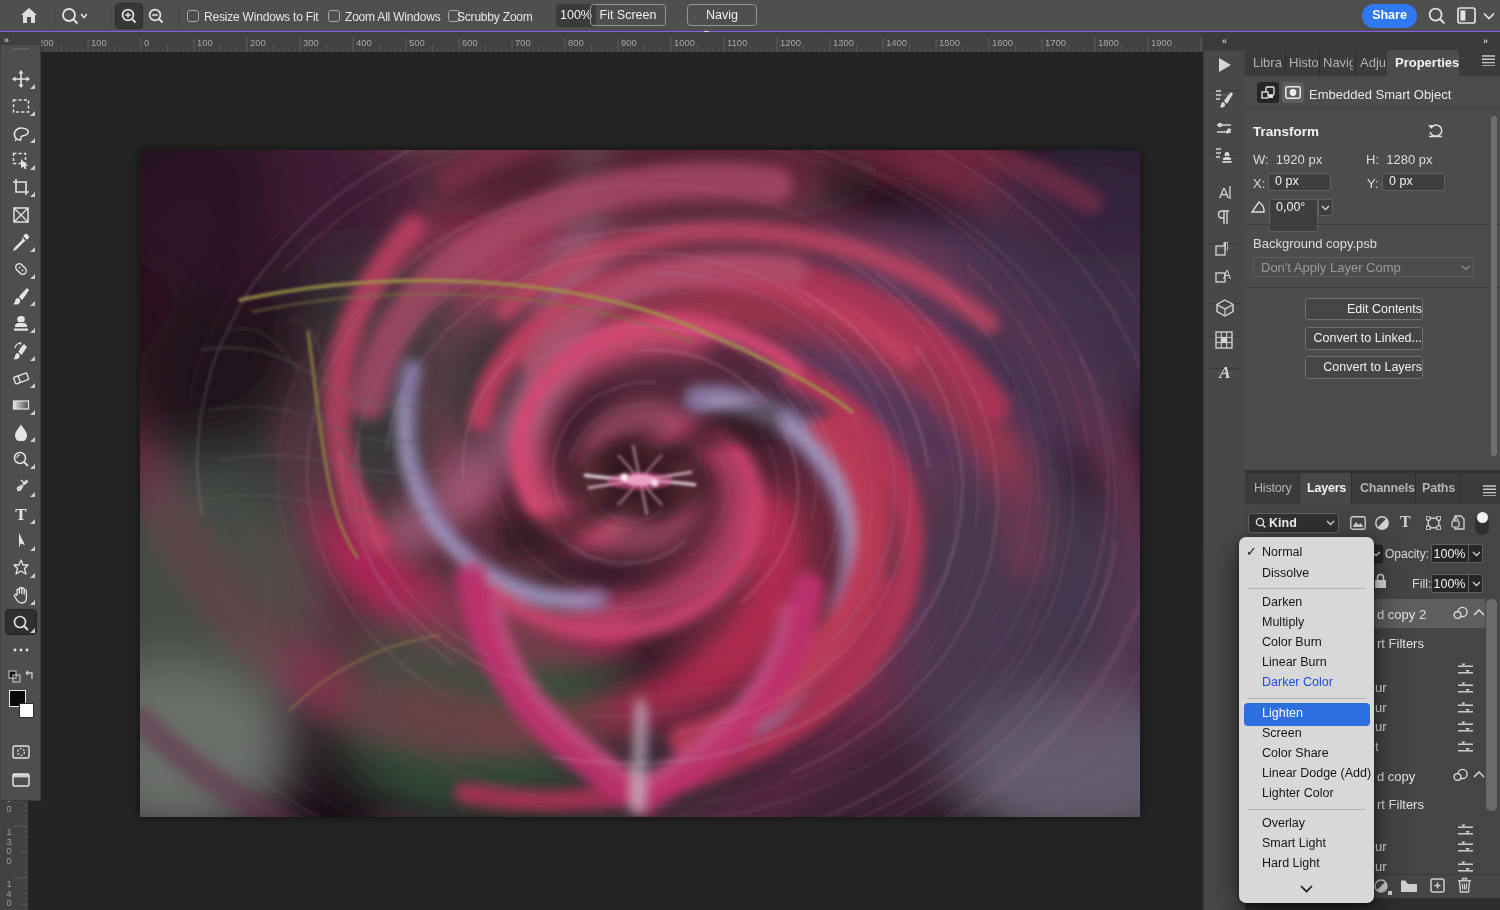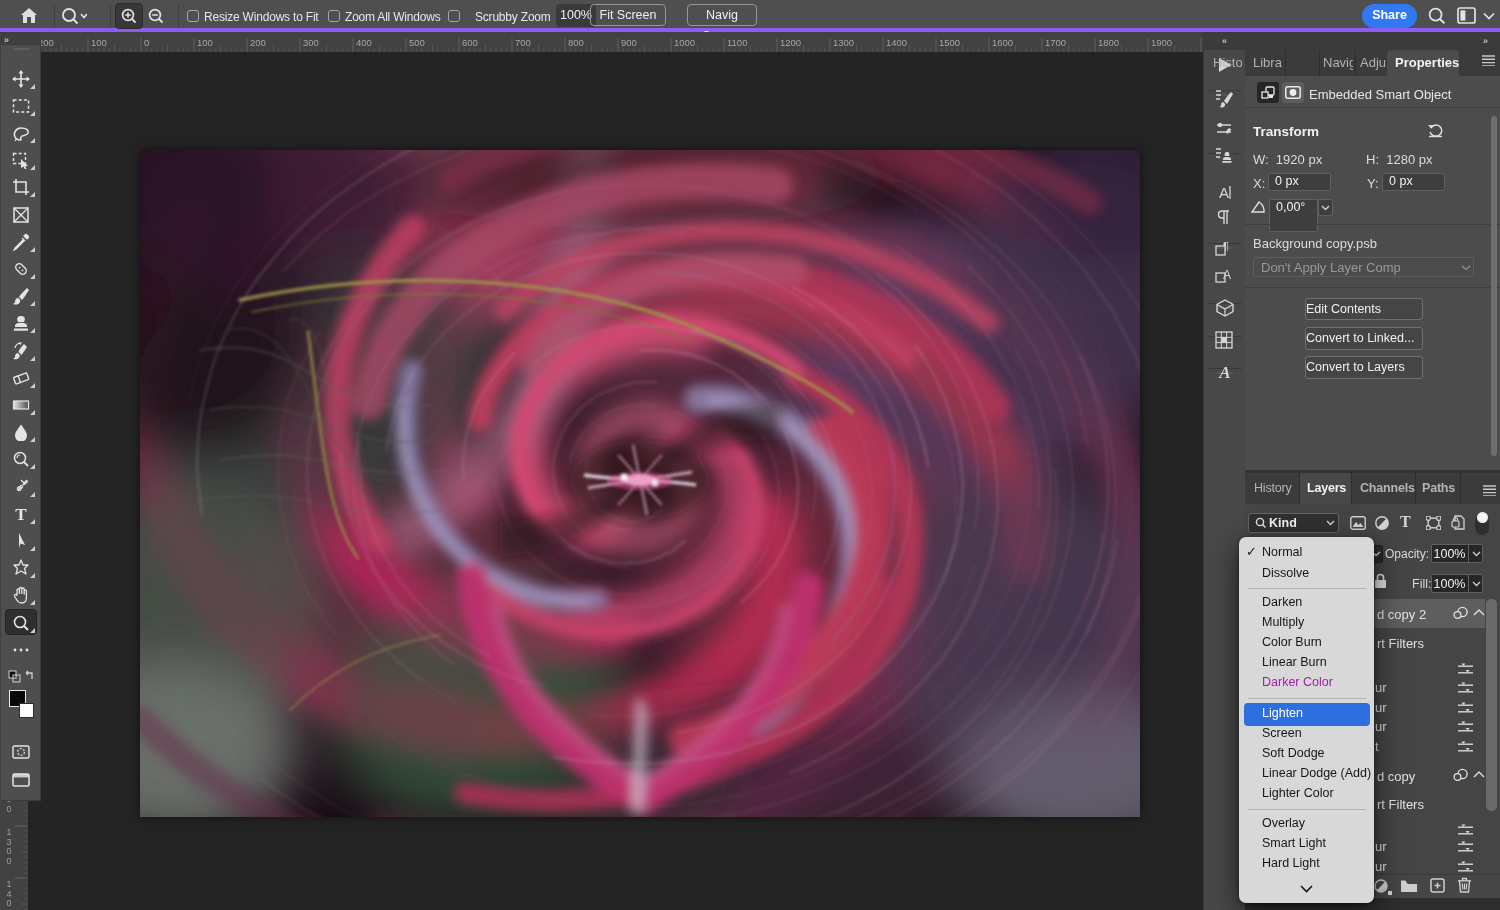--- a/index.html
+++ b/index.html
@@ -1,18 +1,18 @@
 <!DOCTYPE html>
 <html><head><meta charset="utf-8"><title>ps</title><style>
 *{margin:0;padding:0;box-sizing:border-box}
 html,body{width:1500px;height:910px;overflow:hidden;background:#272727;
 font-family:"Liberation Sans",sans-serif;-webkit-font-smoothing:antialiased}
 #root{position:absolute;left:0;top:0;width:1500px;height:910px}
 .abs{position:absolute}
-.topbar{left:0;top:0;width:1500px;height:32px;background:#4f4f4f;border-bottom:4px solid #8b5cf6}
+.topbar{left:0;top:0;width:1500px;height:32px;background:#4f4f4f;border-bottom:1px solid #8b5cf6}
 .tsep{top:5px;width:1px;height:22px;background:#404040}
 .cklabel{font-size:12px;color:#e6e6e6;top:9.5px;letter-spacing:-0.2px}
 .ckbox{top:10px;width:12px;height:12px;border:1.5px solid #a8a8a8;border-radius:3px}
 .tbtn{height:22px;top:4px;border:1px solid #969696;border-radius:4px;color:#efefef;
 font-size:12.5px;text-align:center;line-height:21px}
 .share{background:#3179f2;border-radius:12px;color:#fff;font-size:12.5px;font-weight:bold;
 text-align:center;line-height:23px}
 .rulh{left:0;top:32px;width:1203px;height:20px;background:#424242}
 .rulcorner{left:0;top:32px;width:41px;height:20px;background:#3f3f3f}
 .rulv{left:0;top:52px;width:28px;height:858px;background:#424242}
@@ -25,21 +25,21 @@
 .dockhead{left:1203px;top:32px;width:297px;height:18px;background:#3b3b3b}
 .chev{color:#c4c4c4;font-size:9px;font-weight:bold;letter-spacing:-1px}
 .props{left:1245px;top:50px;width:255px;height:420px;background:#4c4c4c}
 .ptabs{left:1245px;top:50px;width:255px;height:26px;background:#3b3b3b}
 .ptab{font-size:13px;color:#b2b2b2;top:55px;white-space:nowrap;overflow:hidden}
 .psep{background:#3e3e3e;height:1px;left:0;width:255px}
 .plabel{font-size:13px;color:#dcdcdc}
 .pinput{background:#3e3e3e;border:1px solid #606060;border-radius:2px;color:#f2f2f2;
 font-size:12.5px;line-height:15px;padding-left:6px}
 .pbtn{left:60px;width:118px;height:22px;background:#454545;border:1px solid #707070;
-border-radius:3px;color:#f0f0f0;font-size:12.5px;text-align:left;line-height:20px}
+border-radius:3px;color:#f0f0f0;font-size:12.5px;text-align:right;line-height:20px}
 .ltabs{left:1245px;top:473px;width:255px;height:31px;background:#3b3b3b}
 .layers{left:1245px;top:504px;width:255px;height:406px;background:#454545}
 .lrow{left:1245px;width:239px;height:20px;color:#e2e2e2;font-size:13px}
 .menu{left:1239px;top:537px;width:135px;height:366px;background:#d8d8d8;border-radius:7px;
 box-shadow:0 10px 30px rgba(0,0,0,.6),0 1px 4px rgba(0,0,0,.45)}
 .mi{left:23px;font-size:12.5px;color:#161616;white-space:nowrap}
 .msep{left:9px;width:118px;height:1px;background:#b4b4b4}
 svg{display:block}
 .ico{position:absolute}
 </style></head><body>
@@ -66,21 +66,21 @@
         <circle cx="7" cy="7" r="5.4" fill="none" stroke="#e2e2e2" stroke-width="1.7"></circle>
         <line x1="11" y1="11" x2="14.6" y2="14.6" stroke="#e2e2e2" stroke-width="1.9"></line>
         <line x1="4.2" y1="7" x2="9.8" y2="7" stroke="#e2e2e2" stroke-width="1.5"></line>
       </svg>
       <div class="abs tsep" style="left:178px"></div>
       <div class="abs ckbox" style="left:187px"></div>
       <div class="abs cklabel" style="left:204px">Resize Windows to Fit</div>
       <div class="abs ckbox" style="left:328px"></div>
       <div class="abs cklabel" style="left:345px">Zoom All Windows</div>
       <div class="abs ckbox" style="left:448px"></div>
-      <div class="abs cklabel" style="left:475px">Scrubby Zoom</div>
+      <div class="abs cklabel" style="left:457px">Scrubby Zoom</div>
       <div class="abs" style="left:556px;top:4px;width:40px;height:23px;background:#3a3a3a;border-radius:4px;color:#f0f0f0;font-size:12.5px;text-align:center;line-height:23px">100%</div>
       <div class="abs tbtn" style="left:590px;width:76px">Fit Screen</div>
       <div class="abs tbtn" style="left:687px;width:70px">Navig Screen</div>
       <div class="abs share" style="left:1362px;top:4px;width:55px;height:24px">Share</div>
       <svg class="ico" style="left:1428px;top:7px;" width="18" height="18" viewBox="0 0 18 18">
         <circle cx="7.6" cy="7.6" r="6" fill="none" stroke="#e2e2e2" stroke-width="1.8"></circle>
         <line x1="12" y1="12" x2="16.4" y2="16.4" stroke="#e2e2e2" stroke-width="2"></line>
       </svg>
       <svg class="ico" style="left:1457px;top:7px;" width="19" height="17" viewBox="0 0 19 17">
         <rect x="1" y="1" width="17" height="15" rx="2" fill="none" stroke="#e2e2e2" stroke-width="1.7"></rect>
@@ -926,21 +926,21 @@
         <path d="M1 6.3 L17 6.3 M1 11.6 L17 11.6 M6.3 1 L6.3 17 M11.6 1 L11.6 17" stroke="#d6d6d6" stroke-width="1"></path>
         <rect x="6.3" y="6.3" width="5.3" height="5.3" fill="#d6d6d6"></rect>
       </svg>
       <svg class="ico" style="left:11px;top:313px;" width="20" height="20" viewBox="0 0 20 20">
         <text x="10" y="15" font-size="17" font-style="italic" font-weight="bold" fill="#d6d6d6" text-anchor="middle" font-family="Liberation Serif">A</text>
       </svg>
     </div>
     <div class="abs props"></div>
     <div class="abs ptabs"></div>
     <div class="abs ptab" style="left:1253px;width:31px">Libra</div>
-    <div class="abs ptab" style="left:1213px;width:29px">Histo</div>
+    <div class="abs ptab" style="left:1289px;width:29px">Histo</div>
     <div class="abs ptab" style="left:1323px;width:30px">Navig</div>
     <div class="abs ptab" style="left:1360px;width:26px">Adju</div>
     <div class="abs" style="left:1284.5px;top:50px;width:1px;height:26px;background:#2e2e2e"></div>
     <div class="abs" style="left:1318.5px;top:50px;width:1px;height:26px;background:#2e2e2e"></div>
     <div class="abs" style="left:1354.5px;top:50px;width:1px;height:26px;background:#2e2e2e"></div>
     <div class="abs" style="left:1386.5px;top:50px;width:1px;height:26px;background:#2e2e2e"></div>
     <div class="abs" style="left:1387px;top:50px;width:72px;height:26px;background:#4c4c4c;border-radius:3px 3px 0 0"></div>
     <div class="abs" style="left:1395px;top:55px;font-size:13px;font-weight:bold;color:#f2f2f2">Properties</div>
     <svg class="ico" style="left:1482px;top:55px;" width="13" height="11" viewBox="0 0 13 11">
       <path d="M0 1 H13 M0 4.3 H13 M0 7.6 H13 M0 10.9 H13" stroke="#c8c8c8" stroke-width="1.4"></path>
@@ -1156,24 +1156,24 @@
     <div class="abs" style="left:1486px;top:599px;width:11px;height:212px;background:#6a6a6a;border-radius:5px"></div>
     <div class="abs menu">
       <div class="abs" style="left:4.5px;top:166px;width:126px;height:23px;background:#2e6fe0;border-radius:4px"></div>
       <div class="abs mi" style="top:8.0px;color:#161616">Normal</div>
       <div class="abs" style="left:7px;top:7.0px;font-size:13px;color:#161616">✓</div>
       <div class="abs mi" style="top:28.5px;color:#161616">Dissolve</div>
       <div class="abs mi" style="top:58.0px;color:#161616">Darken</div>
       <div class="abs mi" style="top:78.0px;color:#161616">Multiply</div>
       <div class="abs mi" style="top:98.0px;color:#161616">Color Burn</div>
       <div class="abs mi" style="top:118.0px;color:#161616">Linear Burn</div>
-      <div class="abs mi" style="top:138.0px;color:#a21caf">Darker Color</div>
+      <div class="abs mi" style="top:138.0px;color:#1d4ed8">Darker Color</div>
       <div class="abs mi" style="top:169.0px;color:#ffffff">Lighten</div>
       <div class="abs mi" style="top:189.0px;color:#161616">Screen</div>
-      <div class="abs mi" style="top:209.0px;color:#161616">Soft Dodge</div>
+      <div class="abs mi" style="top:209.0px;color:#161616">Color Share</div>
       <div class="abs mi" style="top:229.0px;color:#161616">Linear Dodge (Add)</div>
       <div class="abs mi" style="top:248.5px;color:#161616">Lighter Color</div>
       <div class="abs mi" style="top:278.5px;color:#161616">Overlay</div>
       <div class="abs mi" style="top:298.5px;color:#161616">Smart Light</div>
       <div class="abs mi" style="top:318.5px;color:#161616">Hard Light</div>
       <div class="abs msep" style="top:51.0px"></div>
       <div class="abs msep" style="top:160.5px"></div>
       <div class="abs msep" style="top:271.5px"></div>
       <svg class="ico" style="left:61px;top:348px;" width="13" height="8" viewBox="0 0 13 8">
         <path d="M1 1 L6.5 6.5 L12 1" fill="none" stroke="#161616" stroke-width="1.6"></path>

